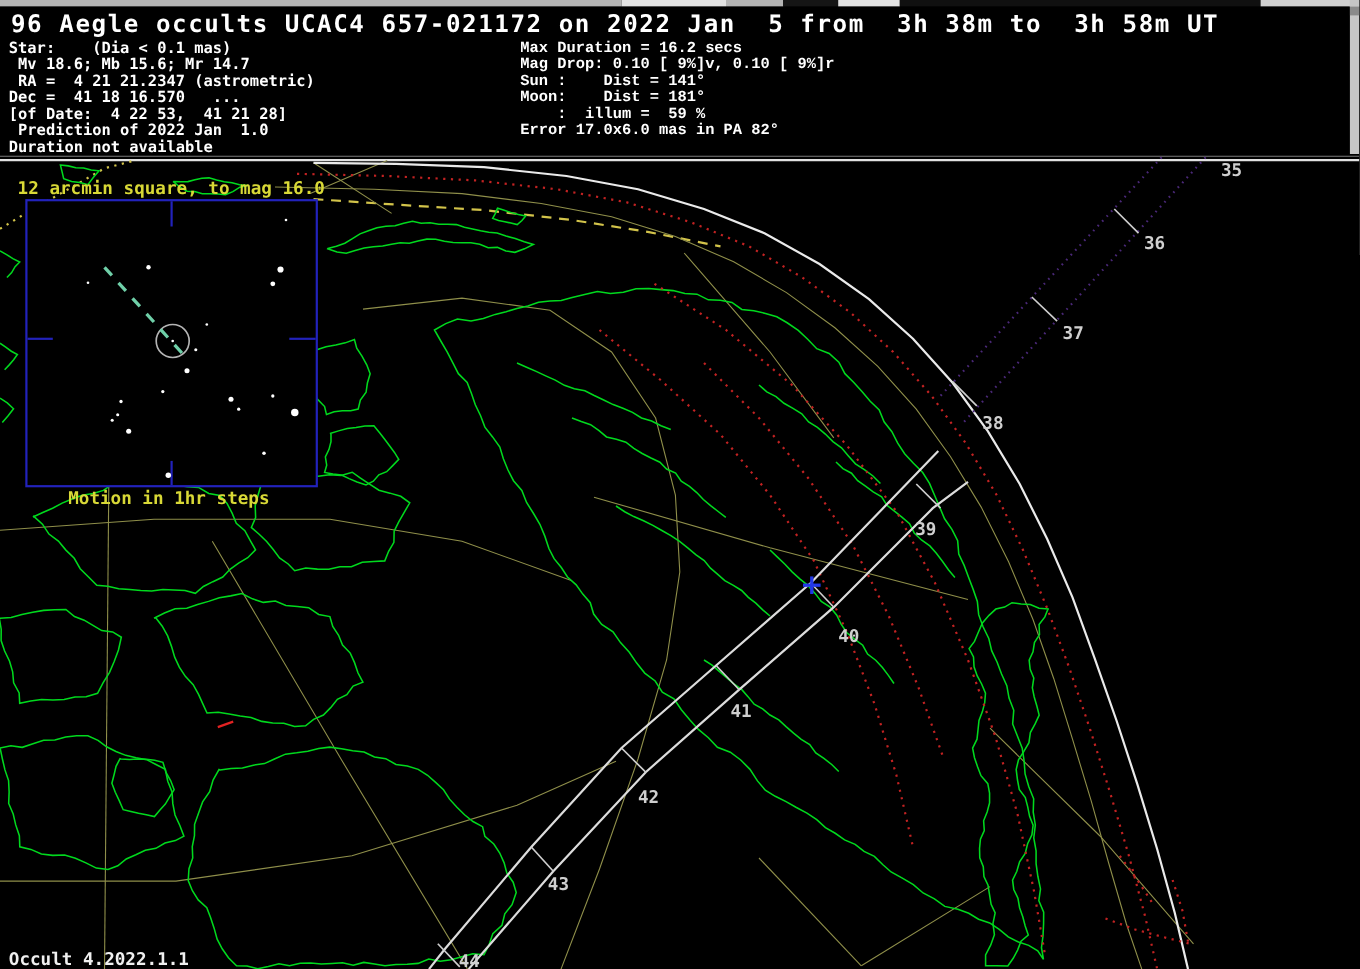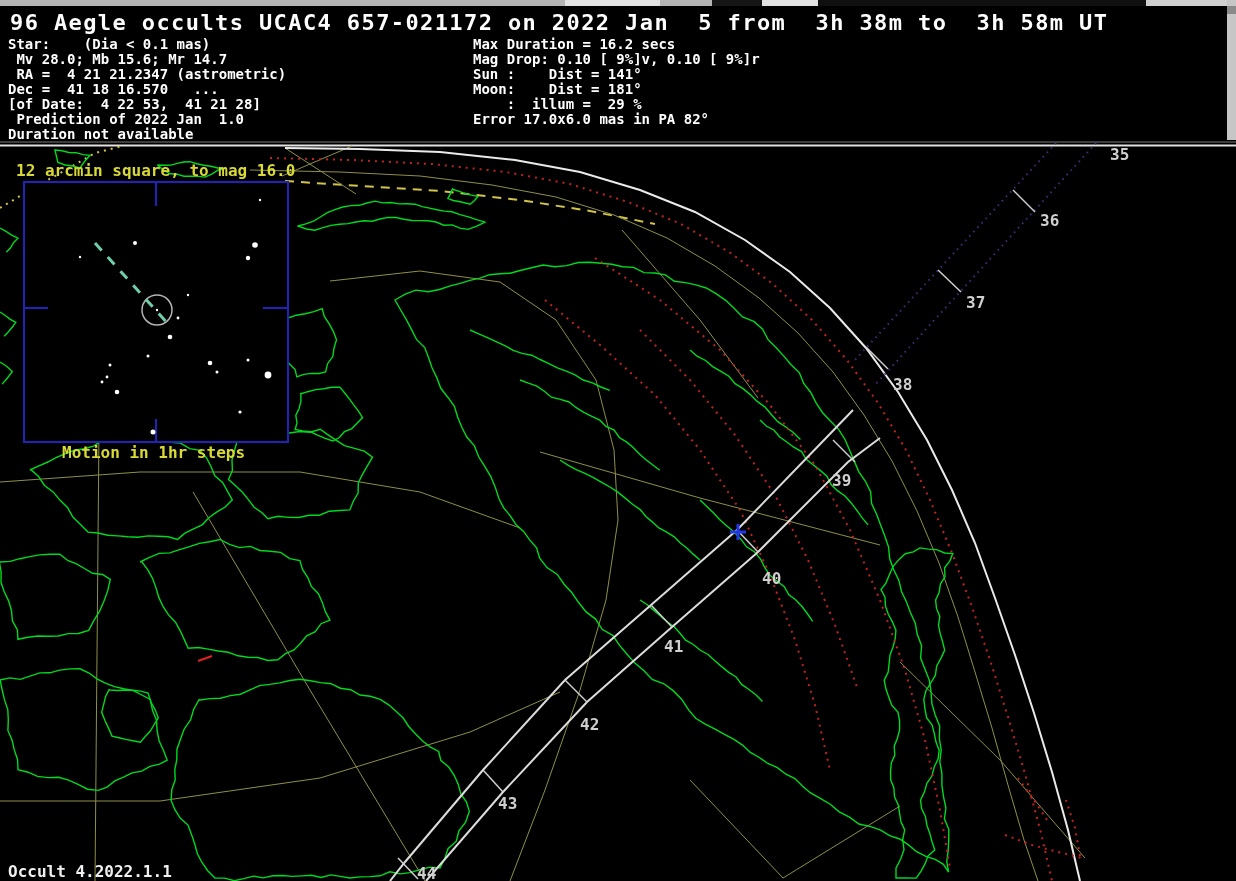--- a/index.html
+++ b/index.html
@@ -6,21 +6,21 @@
   .screen{position:relative;width:1236px;height:881px;background:#000;overflow:hidden;
           font-family:"DejaVu Sans Mono",monospace;}
   .chrome-seg{position:absolute;top:0;height:6px;}
   .chrome-right{position:absolute;top:0;right:0;width:9px;height:881px;background:#c6c6c6;}
   .chrome-right .notch{position:absolute;top:6px;left:0;width:9px;height:8px;background:#8a8a8a;}
   .header{position:absolute;left:0;top:6px;width:1227px;height:134px;background:#000;color:#ffffff;}
   .title{position:absolute;left:10px;top:4px;font-size:22px;font-weight:bold;letter-spacing:1.4px;white-space:pre;}
   .col{position:absolute;top:31px;font-size:14px;font-weight:bold;line-height:15px;white-space:pre;}
   .col div{white-space:pre;}
   .col-star{left:8px;}
-  .col-event{left:473px;}
+  .col-event{left:473px;font-family:Liberation Mono, monospace;}
   .col-asteroid{left:880px;}
   svg text{font-family:"DejaVu Sans Mono",monospace;font-weight:bold;}
 </style>
 </head>
 <body>
 
 <div class="screen">
   <div id="chrome-top">
       <div class="chrome-seg" style="left: 0px; width: 565px; background: rgb(180, 180, 180);"></div>
       <div class="chrome-seg" style="left: 565px; width: 95px; background: rgb(226, 226, 226);"></div>
@@ -29,22 +29,22 @@
       <div class="chrome-seg" style="left: 762px; width: 56px; background: rgb(226, 226, 226);"></div>
       <div class="chrome-seg" style="left: 818px; width: 328px; background: rgb(16, 16, 16);"></div>
       <div class="chrome-seg" style="left: 1146px; width: 90px; background: rgb(208, 208, 208);"></div>
     </div>
   <div class="chrome-right">
     <div class="notch"></div>
   </div>
 
   <div class="header">
     <div class="title">96 Aegle occults UCAC4 657-021172 on 2022 Jan  5 from  3h 38m to  3h 58m UT</div>
-    <div class="col col-star"><div>Star:    (Dia &lt; 0.1 mas)</div><div> Mv 28.0; Mb 15.6; Mr 14.7</div><div> RA =  4 21 21.2347 (astrometric)</div><div>Dec =  41 18 16.570   ...</div><div>[of Date:  4 22 53,  41 21 28]</div><div> Prediction of 2022 Jan  1.0</div><div>Duration not available</div></div>
-    <div class="col col-event"><div>Max Duration = 16.2 secs</div><div>Mag Drop: 0.10 [ 9%]v, 0.10 [ 9%]r</div><div>Sun :    Dist = 141°</div><div>Moon:    Dist = 181°</div><div>    :  illum =  29 %</div><div>Error 17.0x6.0 mas in PA 82°</div></div>
+    <div class="col col-star"><div>Star:    (Dia &lt; 0.1 mas)</div><div> Mv 18.6; Mb 15.6; Mr 14.7</div><div> RA =  4 21 21.2347 (astrometric)</div><div>Dec =  41 18 16.570   ...</div><div>[of Date:  4 22 53,  41 21 28]</div><div> Prediction of 2022 Jan  1.0</div><div>Duration not available</div></div>
+    <div class="col col-event"><div>Max Duration = 16.2 secs</div><div>Mag Drop: 0.10 [ 9%]v, 0.10 [ 9%]r</div><div>Sun :    Dist = 141°</div><div>Moon:    Dist = 181°</div><div>    :  illum =  59 %</div><div>Error 17.0x6.0 mas in PA 82°</div></div>
   </div>
 
   <svg id="map" width="1236" height="741" viewBox="0 140 1236 741" style="position:absolute;left:0;top:140px;background:#000;">
       <path d="M0,142 L1236,142" stroke="#7a7a7a" stroke-width="1" fill="none"></path>
       <path d="M0,145.5 L1236,145.5" stroke="#e2e2e2" stroke-width="2" fill="none"></path>
       <path fill="none" d="M0,208 L30,190 L62,172 L95,153 L122,146" stroke="#d2c34a" stroke-width="2" stroke-dasharray="2 5"></path>
       <path fill="none" d="M285,181 L360,186 L440,191 L520,200 L590,211 L655,224" stroke="#d2c34a" stroke-width="2" stroke-dasharray="9 7"></path>
       <path fill="none" d="M282,176 L352,146" stroke="#8f8f4a" stroke-width="1"></path>
       <path fill="none" d="M285,148 L356,194" stroke="#8f8f4a" stroke-width="1"></path>
       <path fill="none" d="M99,430 L95,881" stroke="#8f8f4a" stroke-width="1"></path>

